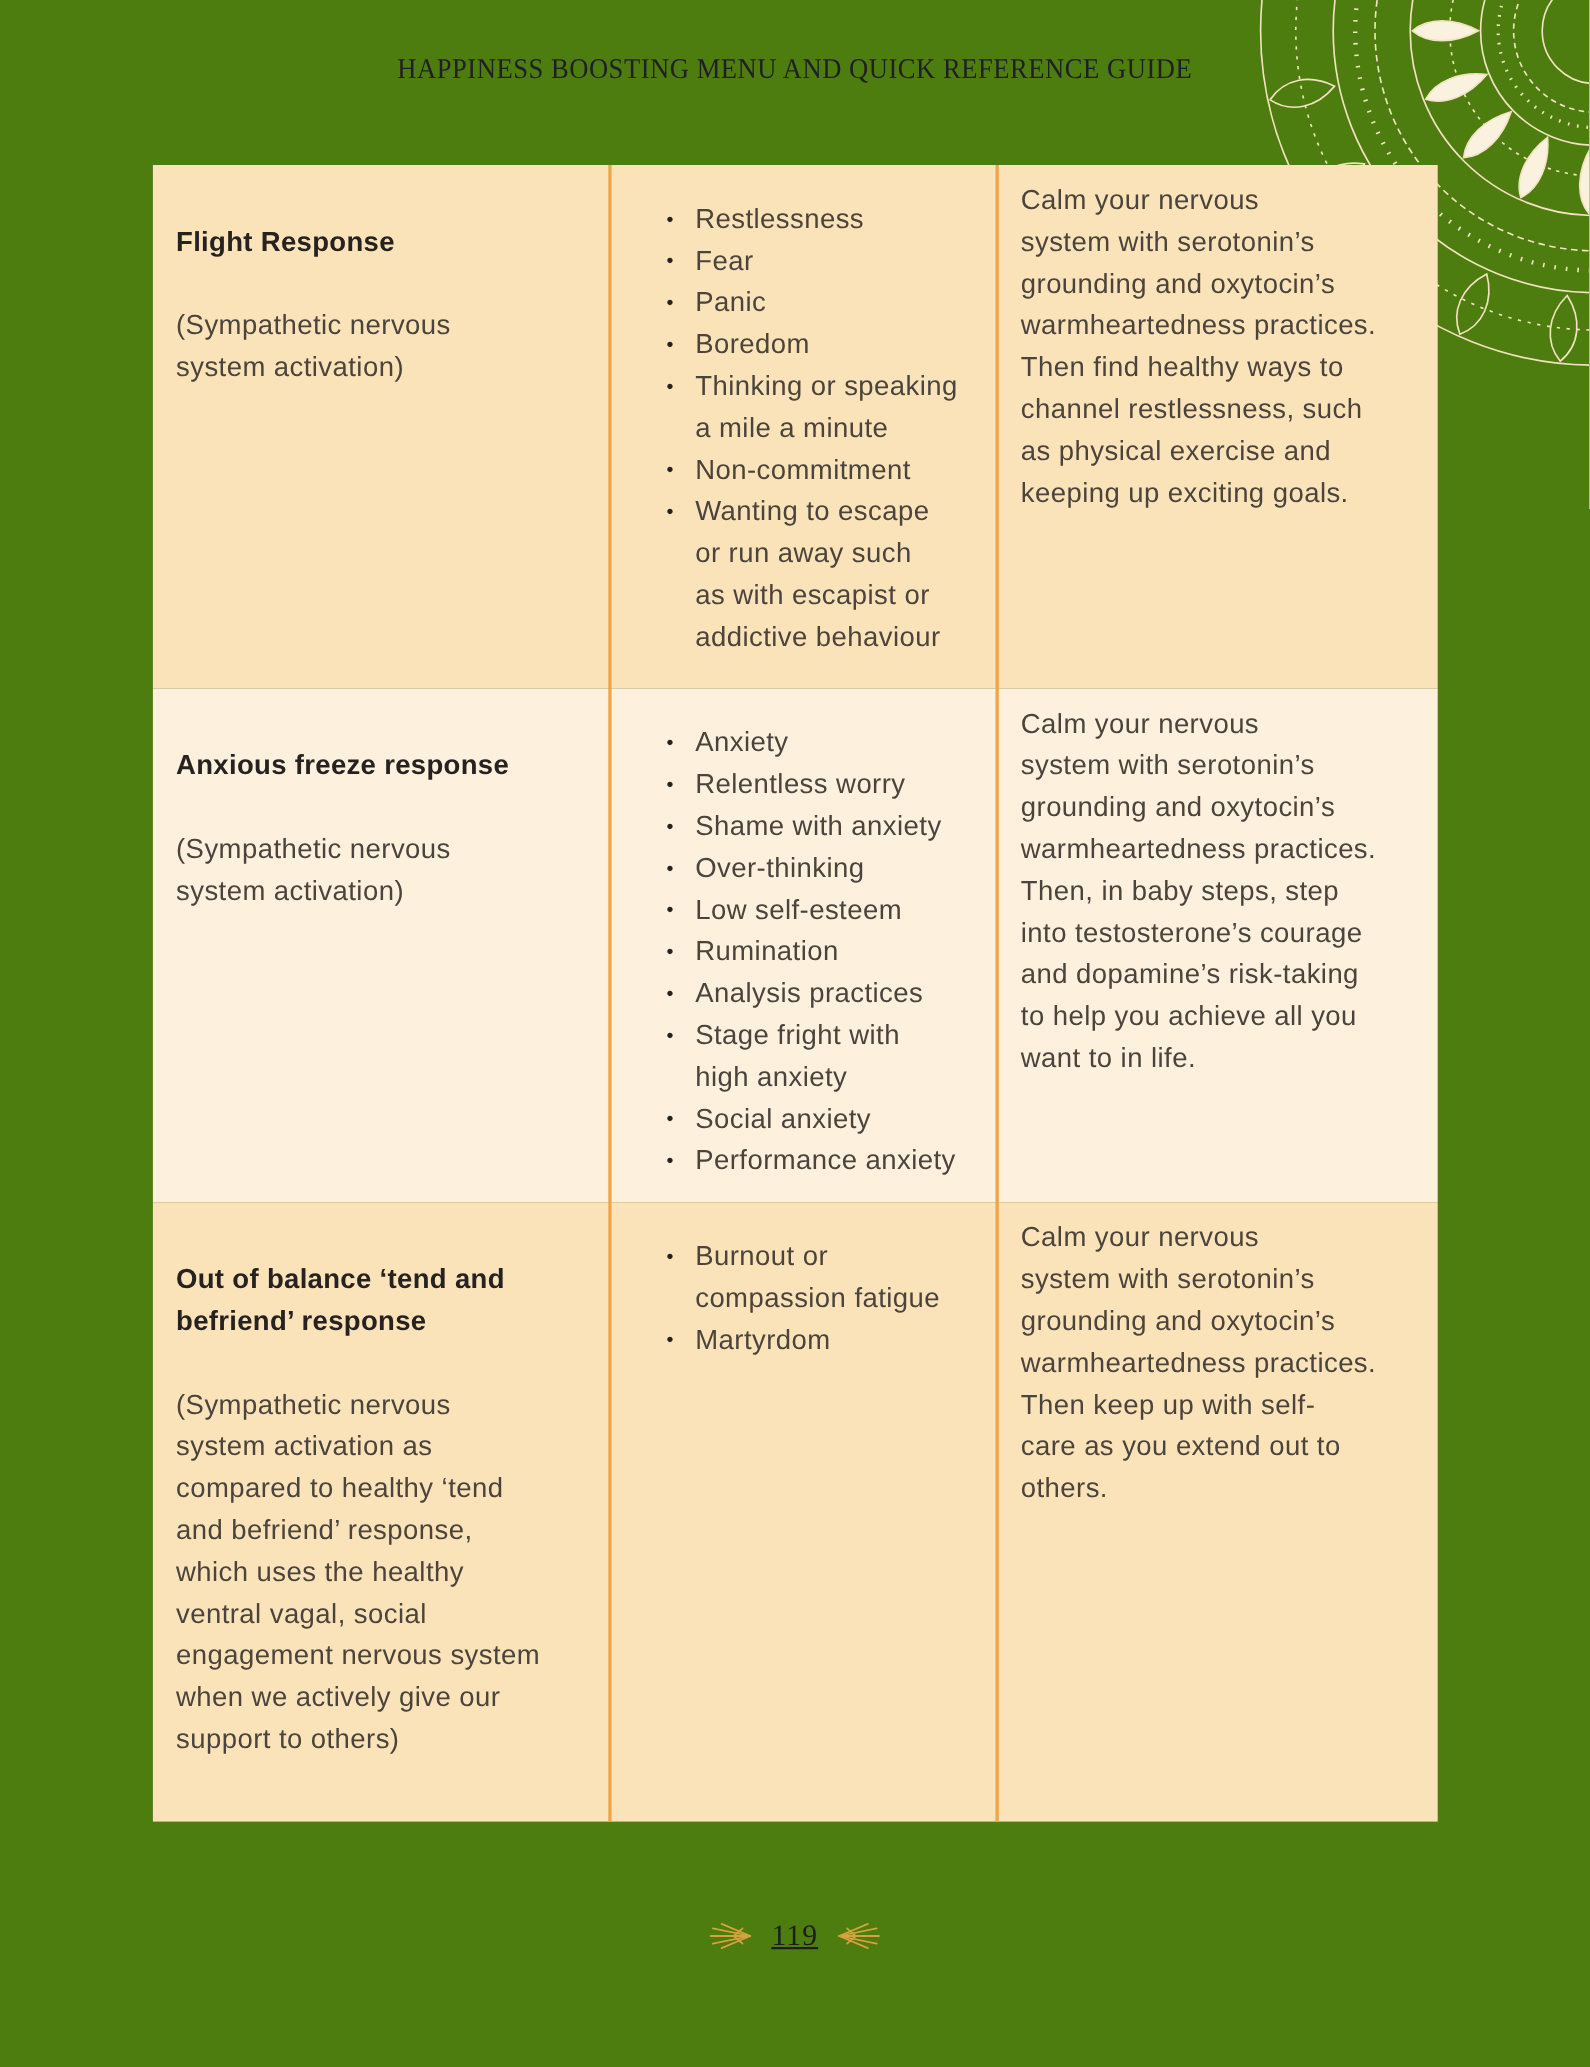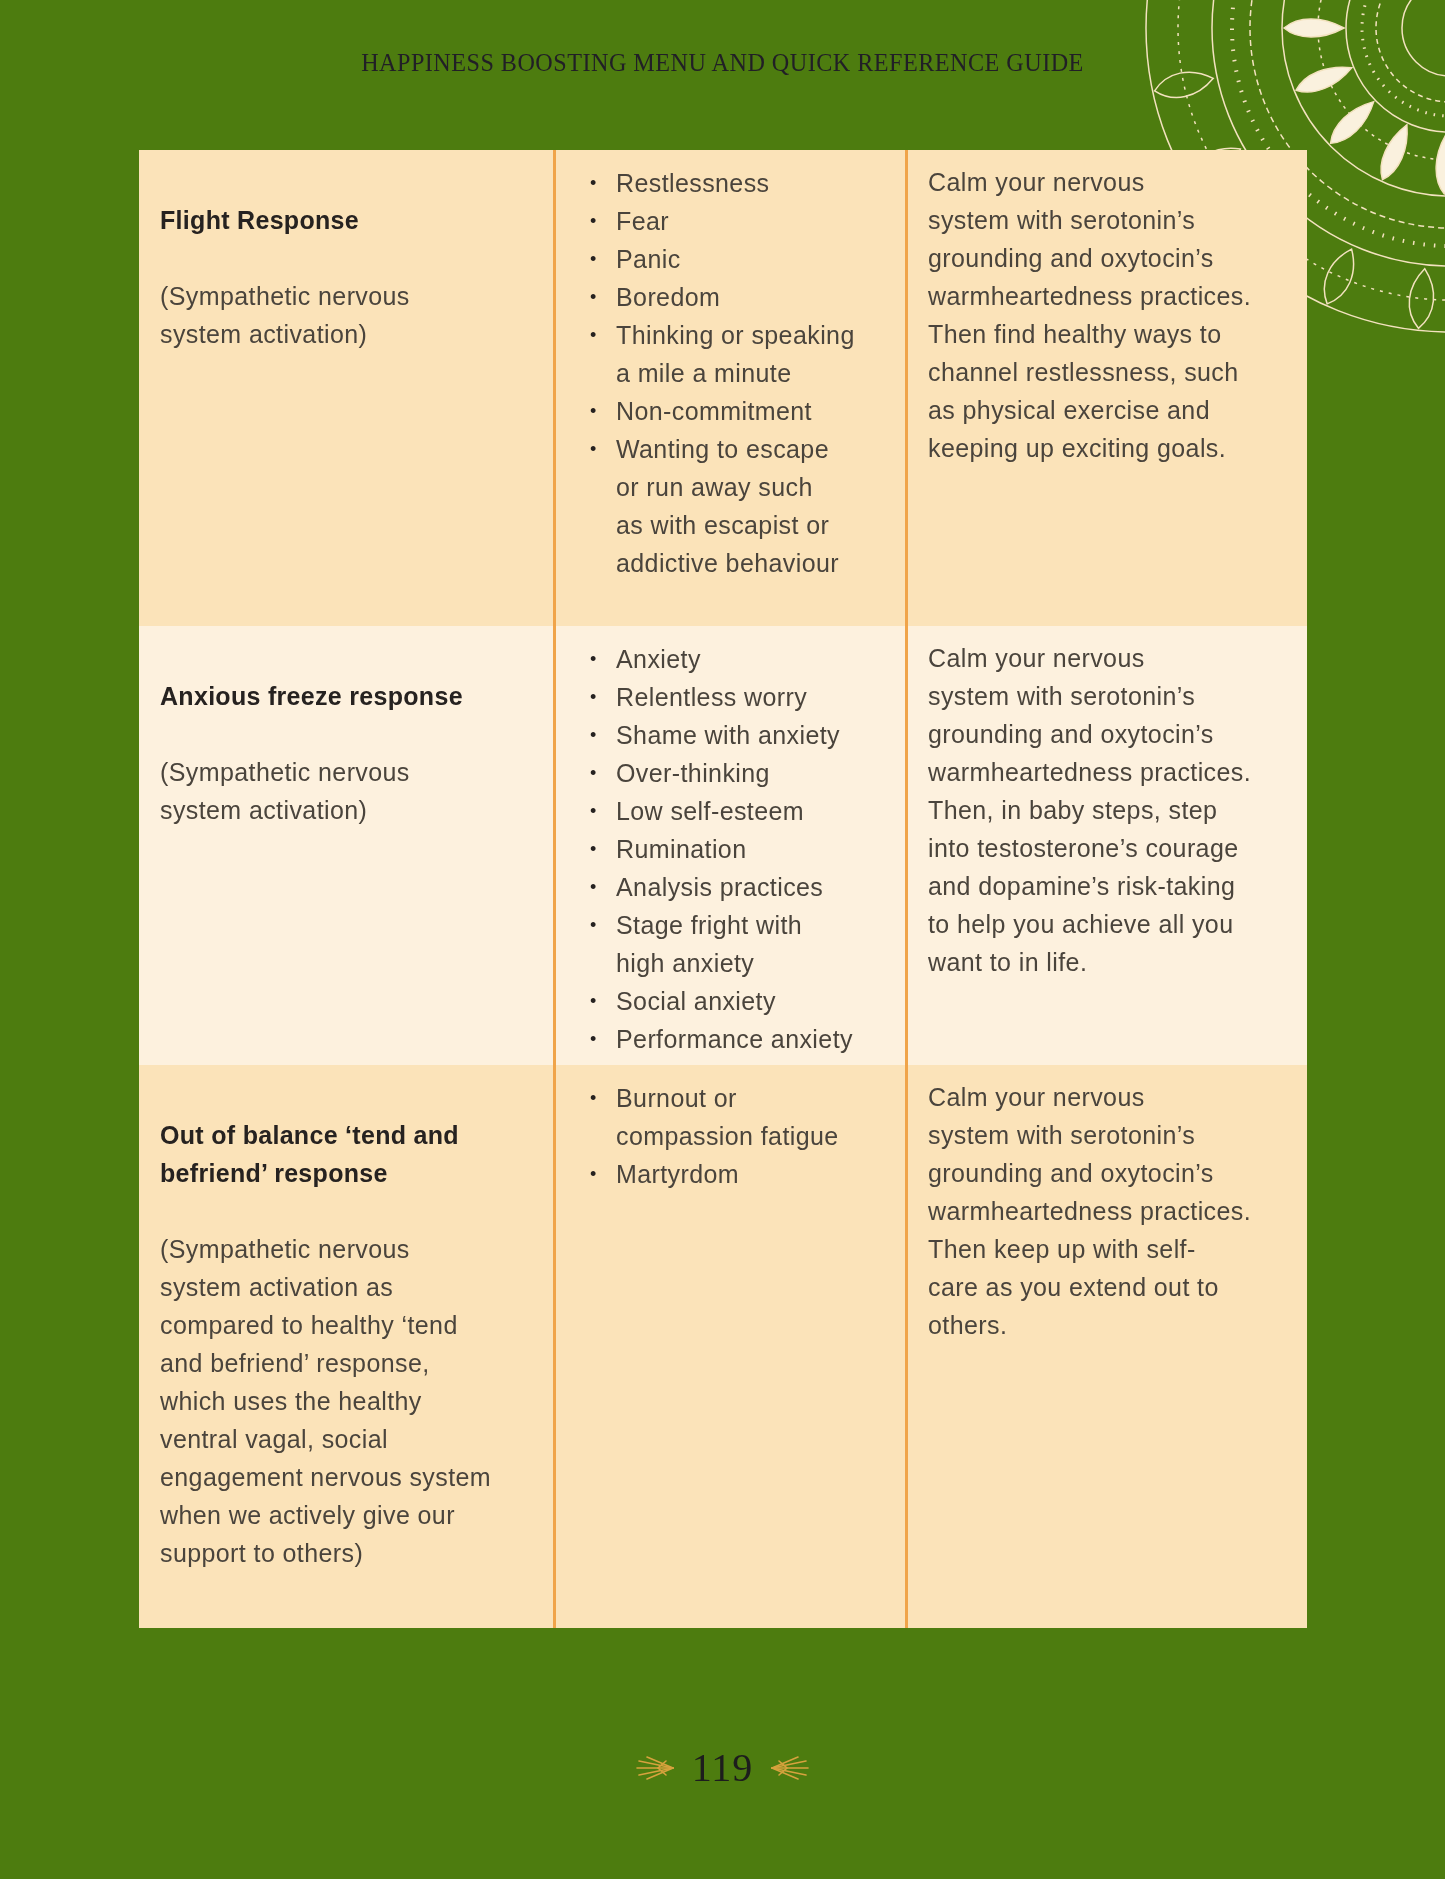--- a/index.html
+++ b/index.html
@@ -57,39 +57,39 @@
     color:var(--body-text);
     white-space:pre-line;
   }
   .cell-label{padding:13px 20px 18px 21px;}
   .cell-heading{
     font-weight:700;color:var(--heading-text);
     letter-spacing:0.3px;white-space:pre-line;
   }
   .cell-subheading{white-space:pre-line;}
   .cell-symptoms{
-    list-style:none;margin:1px;
+    list-style:none;margin:17px;
     padding:13px 10px 2px 35px;
   }
   .cell-symptoms .symptom{
     position:relative;padding-left:27px;white-space:pre-line;
   }
   .cell-symptoms .symptom::before{
     content:"\2022";
     position:absolute;left:1px;top:0;
     font-size:18px;line-height:38px;color:var(--heading-text);
   }
   .cell-remedy{padding:13px 24px 36px 23px;}
   .page-footer{
     position:absolute;top:1744px;left:0;width:100%;z-index:2;
     display:flex;justify-content:center;align-items:center;gap:15px;
   }
   .page-number{
     font-family:"Liberation Serif", serif;
-    font-size:40px;color:#1d1d1d;letter-spacing:1px;
+    font-size:27px;color:#1d1d1d;letter-spacing:1px;text-decoration:underline;
   }
   .ornament{display:block;}
 </style>
 </head>
 <body>
 
 <div class="page">
 
   <svg class="mandala" width="330" height="360" viewBox="0 0 330 360" aria-hidden="true">
     <g transform="translate(335,28)" fill="none" stroke="#f3e2bf" stroke-width="1.5">

